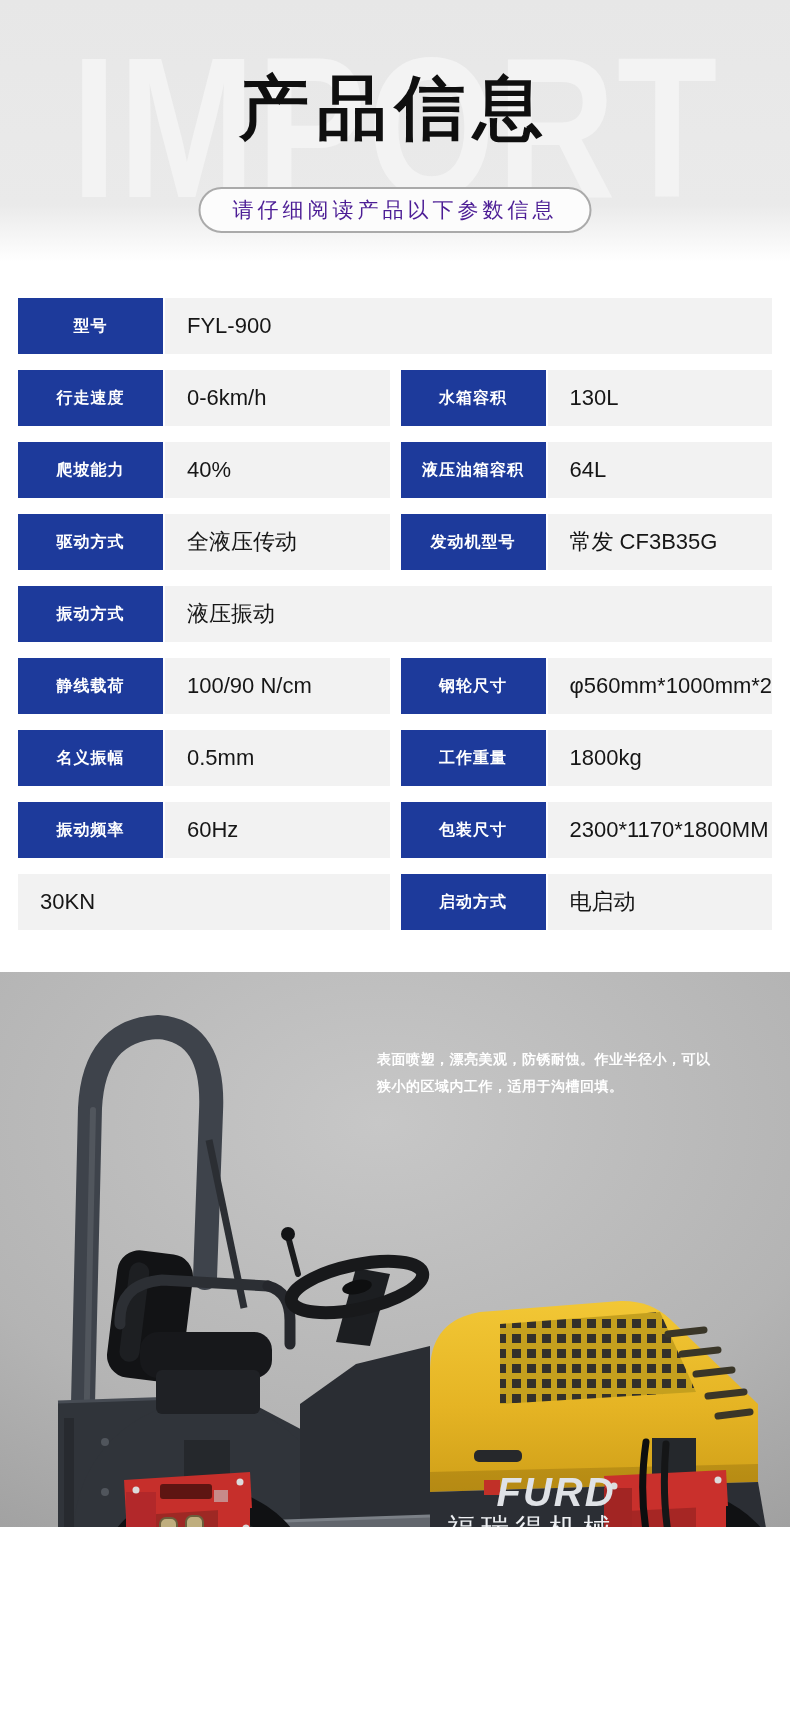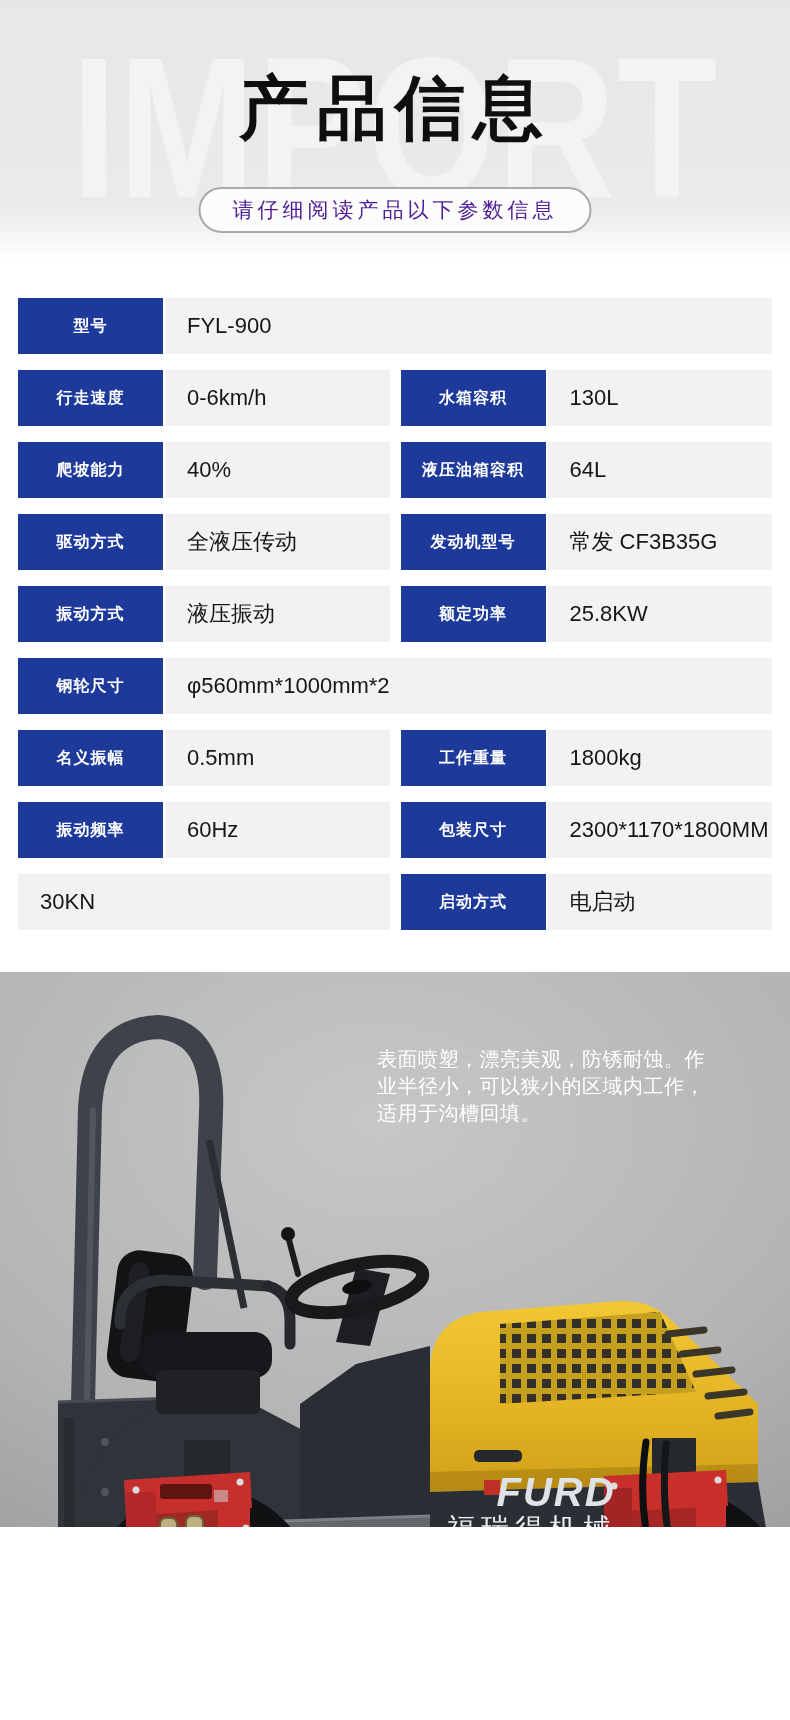--- a/index.html
+++ b/index.html
@@ -30,21 +30,21 @@
         font-weight:700;font-size:16px;letter-spacing:1px;
         display:flex;align-items:center;justify-content:center;text-align:center;}
   .cell.value{flex:1;background:#f2f2f2;color:#161616;font-size:22px;
         display:flex;align-items:center;padding-left:22px;min-width:0;white-space:nowrap;}
 
   
   .photo{position:relative;height:748px;margin-top:42px;overflow:hidden;
         background:radial-gradient(ellipse 130% 95% at 48% 20%,
                    #c7c7c7 0%,#b4b4b4 45%,#9c9c9c 75%,#8b8b8b 100%);}
   .photo-desc{position:absolute;left:377px;top:74px;width:336px;margin:0;z-index:2;
-        font-size:20px;line-height:27px;letter-spacing:0.5px;color:#ffffff;}
+        font-size:14px;line-height:27px;letter-spacing:0.5px;color:#ffffff;font-weight:bold;}
   svg.machine{position:absolute;left:0;top:0;width:790px;height:748px;z-index:1;}
   svg.machine text{font-family:"Liberation Sans","DejaVu Sans",sans-serif;}
 </style>
 </head>
 <body>
 
 <div class="page">
 
   <header class="hero">
     <div class="watermark">IMPORT</div>
@@ -94,27 +94,27 @@
         <div class="cell label">发动机型号</div>
         <div class="cell value">常发 CF3B35G</div>
       </div>
     </div>
 
     <div class="srow">
       <div class="pair">
         <div class="cell label">振动方式</div>
         <div class="cell value">液压振动</div>
       </div>
-      <div class="pair">
-        <div class="cell label">额定功率</div>
-        <div class="cell value">25.8KW</div>
-      </div>
-    </div>
-
-    <div class="srow">
+    </div>
+
+    <div class="srow">
+      <div class="pair">
+        <div class="cell label">静线载荷</div>
+        <div class="cell value">100/90 N/cm</div>
+      </div>
       <div class="pair">
         <div class="cell label">钢轮尺寸</div>
         <div class="cell value">φ560mm*1000mm*2</div>
       </div>
     </div>
 
     <div class="srow">
       <div class="pair">
         <div class="cell label">名义振幅</div>
         <div class="cell value">0.5mm</div>

